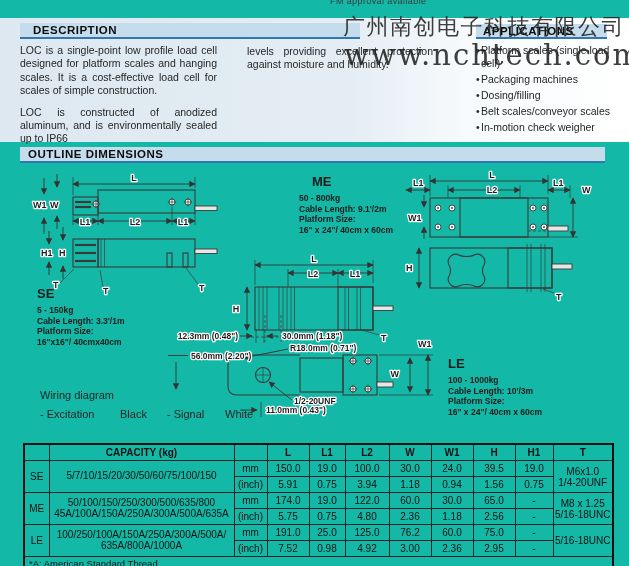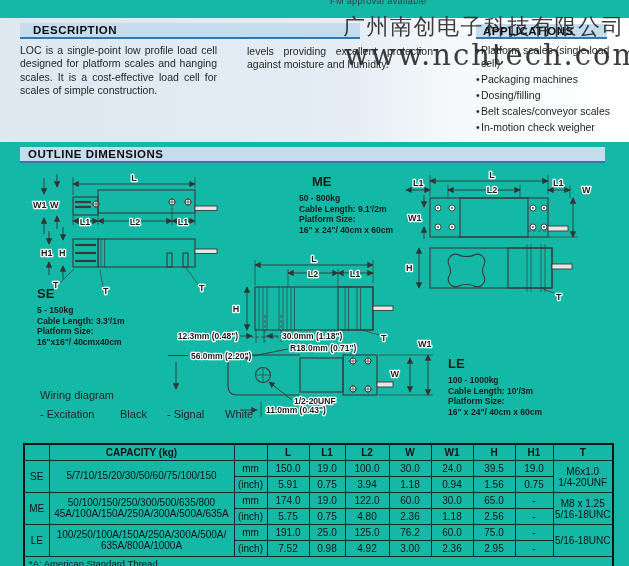--- a/index.html
+++ b/index.html
@@ -66,20 +66,21 @@
   </div>
   <div class="bar bar-app">
     <span>APPLICATIONS</span>
   </div>
   <div class="bar bar-out">
     <span>OUTLINE DIMENSIONS</span>
   </div>
 
   <div class="dcol dcol-1">
     <p>LOC is a single-point low profile load cell designed for platform scales and hanging scales. It is a cost-effective load cell for scales of simple construction.</p>
+    <p>LOC is constructed of anodized aluminum, and is environmentally sealed up to IP66</p>
   </div>
   <div class="dcol dcol-2">
     <p style="margin:0">levels providing excellent protection against moisture and humidity.</p>
   </div>
 
   <ul class="applist">
     <li><span class="blt"></span><span>Platform scales (single load cell)</span></li>
     <li><span class="blt"></span><span>Packaging machines</span></li>
     <li><span class="blt"></span><span>Dosing/filling</span></li>
     <li><span class="blt"></span><span>Belt scales/conveyor scales</span></li>

